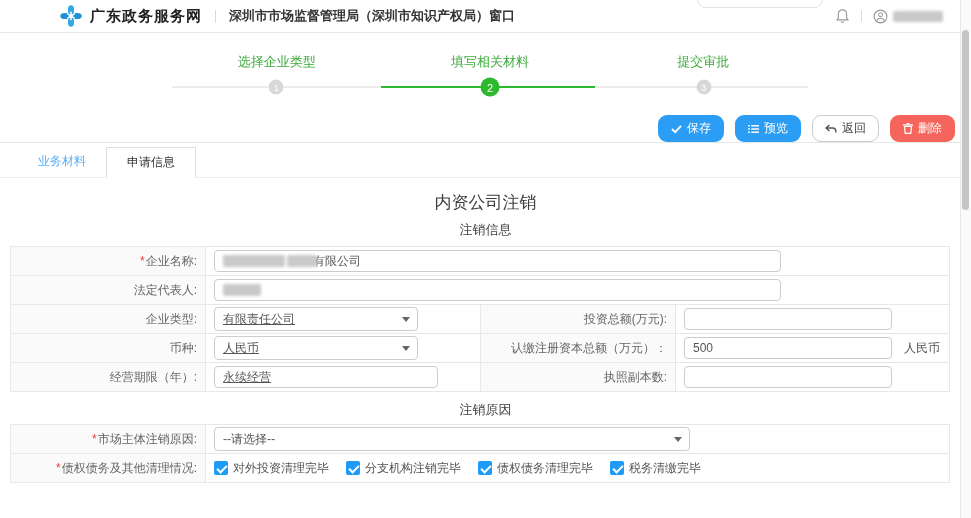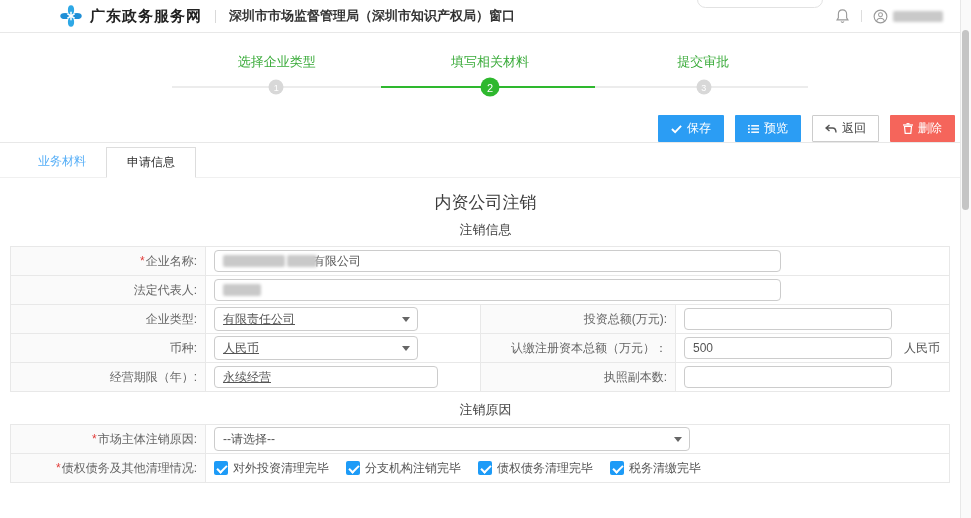--- a/index.html
+++ b/index.html
@@ -28,21 +28,21 @@
   .track { position:absolute; left:2px; right:2px; top:33px; height:2px; background:#ececec; }
   .track-active { position:absolute; left:33%; width:33.4%; top:33px; height:2px; background:#2eb82e; }
   .circle { position:absolute; top:34px; transform:translate(-50%,-50%); width:15px; height:15px;
             border-radius:50%; background:#d8d8d8; color:#fff; font-size:9px; display:flex;
             align-items:center; justify-content:center; }
   .circle.c1 { left:16.6%; } .circle.c2 { left:50%; } .circle.c3 { left:83.4%; }
   .circle.active { width:19px; height:19px; background:#2eb82e; font-size:11px; }
   
   .toolbar { display:flex; justify-content:flex-end; gap:11px; margin:16px 16px 0 0; }
   .btn { display:flex; align-items:center; gap:5px; height:27px; padding:0 12px;
-         border-radius:1px; font-size:12px; color:#fff; border:1px solid transparent; cursor:pointer; background:#2b9df4; }
+         border-radius:9px; font-size:12px; color:#fff; border:1px solid transparent; cursor:pointer; background:#2b9df4; }
   .btn.plain { background:#fff; border-color:#ccc; color:#444; }
   .btn.red { background:#f5655b; }
   .btn svg { display:block; }
   .divider-h { border-top:1px solid #e8e8e8; margin-top:0; }
   
   .tabbar { display:flex; padding-left:18px; border-bottom:1px solid #f0f0f0; margin-top:4px; height:31px; }
   .tab { line-height:29px; padding:0 20px; font-size:12px; cursor:pointer; }
   .tab.active { border:1px solid #ddd; border-bottom:1px solid #fff; margin-bottom:-1px; color:#333; background:#fff; }
   .tab.inactive { color:#55aef7; }
   

